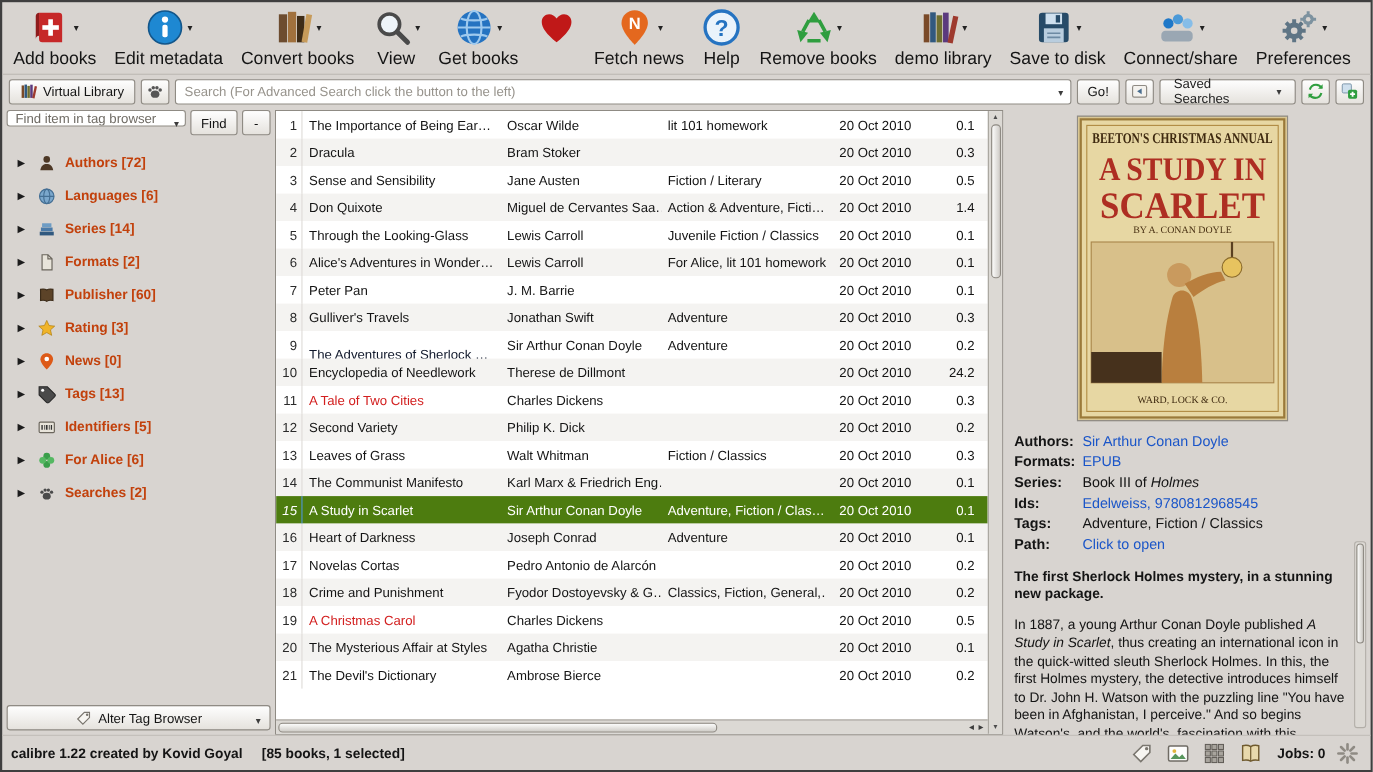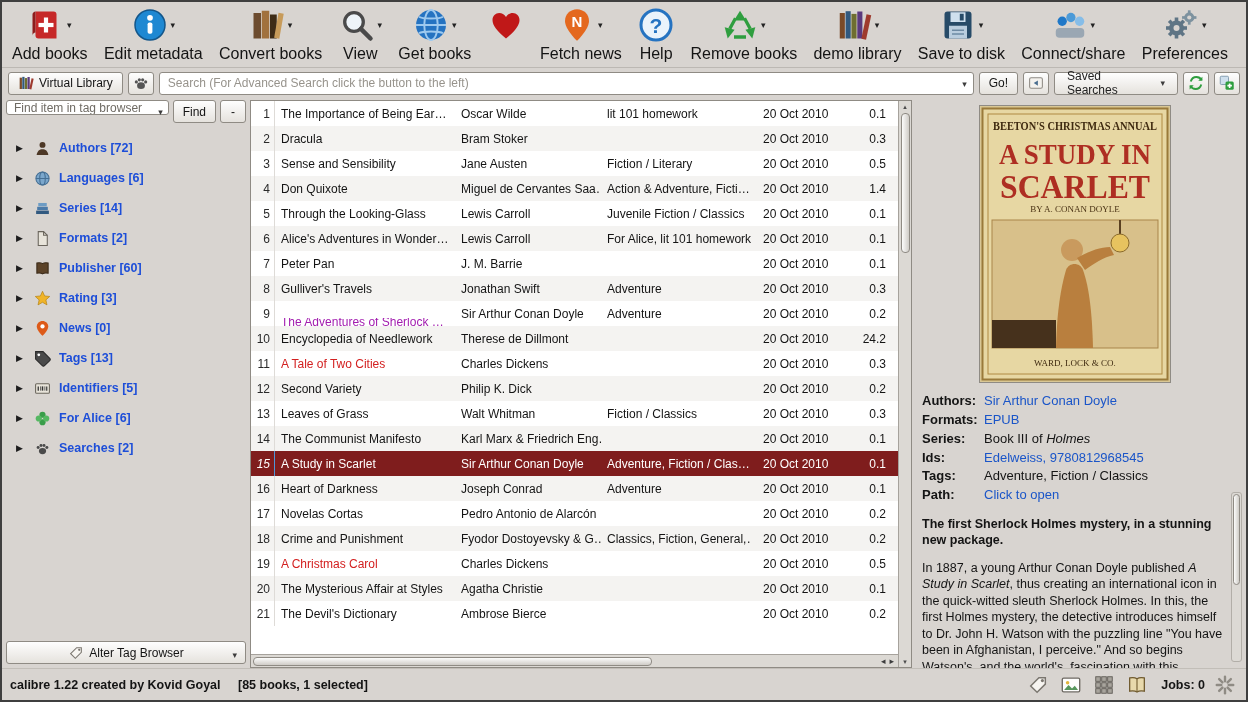--- a/index.html
+++ b/index.html
@@ -51,51 +51,51 @@
   .find-row { display:flex; gap:4px; margin-bottom:2px; }
   .find-combo { flex:1; position:relative; height:15px; }
   .find-combo input { width:100%; height:100%; border:1px solid #8f8b84; border-radius:3px;
                       background:#fff; padding:0 18px 0 7px; font:inherit; }
   .find-combo input::placeholder { color:#6f6b64; }
   .find-combo .combo-arrow { position:absolute; right:6px; top:7px; }
   .tag-list { flex:1; overflow:hidden; padding-top:8px; }
   .tag-item { display:flex; align-items:center; height:30px; gap:8px; padding-left:10px; }
   .expander { color:#1c1c1c; font-size:9px; width:10px; }
   .tag-icon svg { width:17px; height:17px; display:block; }
-  .tag-label { font-weight:bold; font-size:12.5px; color:#1d4ed8; }
+  .tag-label { font-weight:bold; font-size:12.5px; color:#c2410c; }
   .alter-btn { width:100%; position:relative; margin-top:auto; justify-content:center; }
   .alter-btn .combo-arrow { position:absolute; right:8px; top:8px; }
 
   
   .table-panel { flex:1; display:flex; min-width:0; background:#fff;
                  border:1px solid #8f8b84; }
   .table-left { flex:1; display:flex; flex-direction:column; min-width:0; }
   .table-header { display:flex; height:22px; flex:0 0 auto;
                   background:linear-gradient(#f3f2f0,#d6d3cf);
                   border-bottom:1px solid #a6a29c; }
   .th { display:flex; align-items:center; justify-content:center; position:relative;
         border-right:1px solid #b6b2ac; font-size:12px; overflow:hidden; }
   .th.title-col { font-weight:bold; font-style:italic; }
   .sort-arrow { position:absolute; right:4px; font-size:8px; color:#3c3c3c; }
   .rows { flex:1; overflow:hidden; background:#fff; }
   .brow { display:flex; height:25px; background:#fff; }
   .brow.alt { background:#f4f3f1; }
-  .brow.selected { background:#7f1d1d; }
+  .brow.selected { background:#4d7c0f; }
   .brow.selected .cell { color:#fff; }
   .cell { display:flex; align-items:center; padding:0 6px; white-space:nowrap;
           overflow:hidden; font-size:12px; color:#141414; }
   .c-num { width:24px; justify-content:flex-end; padding:0 4px;
            border-right:1px solid #dedbd7; color:#2a2a2a; }
   .brow.selected .c-num { font-style:italic; border-right-color:#4f96d8; }
   .c-title { width:180px; }
   .c-authors { width:146px; }
   .c-tags { width:150px; }
   .c-date { width:84px; padding-left:12px; }
   .c-size { flex:1; justify-content:flex-end; padding-right:12px; }
-  .title-blue { color:#a21caf;margin-top:17px; }
+  .title-blue { color:#0f172a;margin-top:17px; }
   .title-red { color:#d32020; }
 
   
   .vscroll { width:13px; flex:0 0 auto; background:#dcd9d4; border-left:1px solid #a6a29c;
              display:flex; flex-direction:column; align-items:center; }
   .vs-arrow { height:11px; font-size:7px; color:#4c4c4c; line-height:11px; }
   .vthumb { width:9px; height:140px; margin-top:1px;
             background:linear-gradient(90deg,#fcfcfb,#cfccc7);
             border:1px solid #8f8b84; border-radius:4px; }
   .hscroll { height:13px; flex:0 0 auto; background:#dcd9d4; border-top:1px solid #a6a29c;

